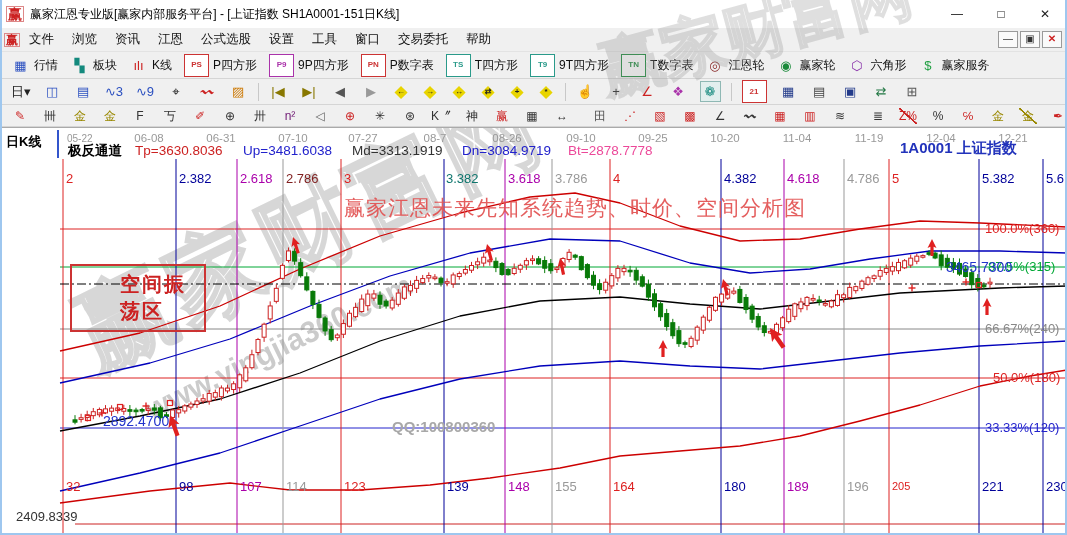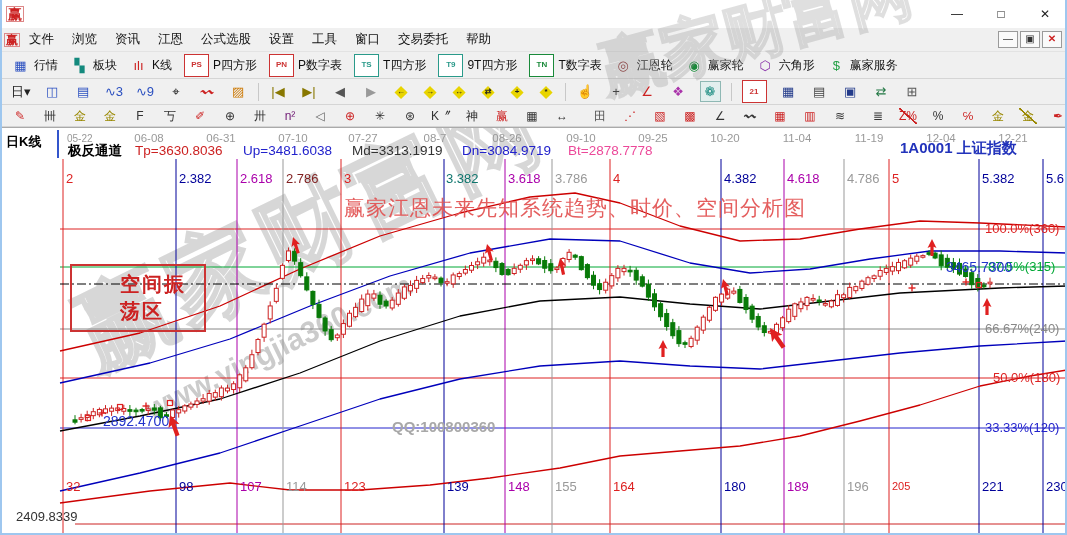--- a/index.html
+++ b/index.html
@@ -50,20 +50,21 @@
   .redbox{position:absolute;border:2px solid #c33;z-index:3;display:flex;align-items:center;justify-content:center;}
   .redbox span{color:#c22;font-size:20px;font-weight:bold;letter-spacing:2px;margin-left:48px;}
   .overlay-title{position:absolute;z-index:3;color:rgba(226,80,80,0.92);font-size:21px;letter-spacing:1px;white-space:nowrap;}
 </style>
 </head>
 <body>
 
 <div class="window">
   <div class="titlebar">
     <span class="logo">赢</span>
+    <span class="titletext">赢家江恩专业版[赢家内部服务平台] - [上证指数  SH1A0001-151日K线]</span>
     <div class="win-controls">
       <span class="wbtn">—</span>
       <span class="wbtn">□</span>
       <span class="wbtn">✕</span>
     </div>
   </div>
 
   <div class="menubar" id="menubar">
     <span class="logo sm">赢</span>
     <span class="menu-item">文件</span>
@@ -92,20 +93,24 @@
         <span class="tb-btn" style="color: rgb(19, 137, 125);">▚</span>
         <span class="tb-label">板块</span>
       </span>
       <span class="tb-item">
         <span class="tb-btn" style="color: rgb(204, 34, 34);">ılı</span>
         <span class="tb-label">K线</span>
       </span>
       <span class="tb-item">
         <span class="tb-btn box-ic" style="color: rgb(204, 51, 51); border-color: rgb(204, 51, 51);">PS</span>
         <span class="tb-label">P四方形</span>
+      </span>
+      <span class="tb-item">
+        <span class="tb-btn box-ic" style="color: rgb(170, 51, 170); border-color: rgb(170, 51, 170);">P9</span>
+        <span class="tb-label">9P四方形</span>
       </span>
       <span class="tb-item">
         <span class="tb-btn box-ic" style="color: rgb(204, 51, 51); border-color: rgb(204, 51, 51);">PN</span>
         <span class="tb-label">P数字表</span>
       </span>
       <span class="tb-item">
         <span class="tb-btn box-ic" style="color: rgb(42, 154, 138); border-color: rgb(42, 154, 138);">TS</span>
         <span class="tb-label">T四方形</span>
       </span>
       <span class="tb-item">

